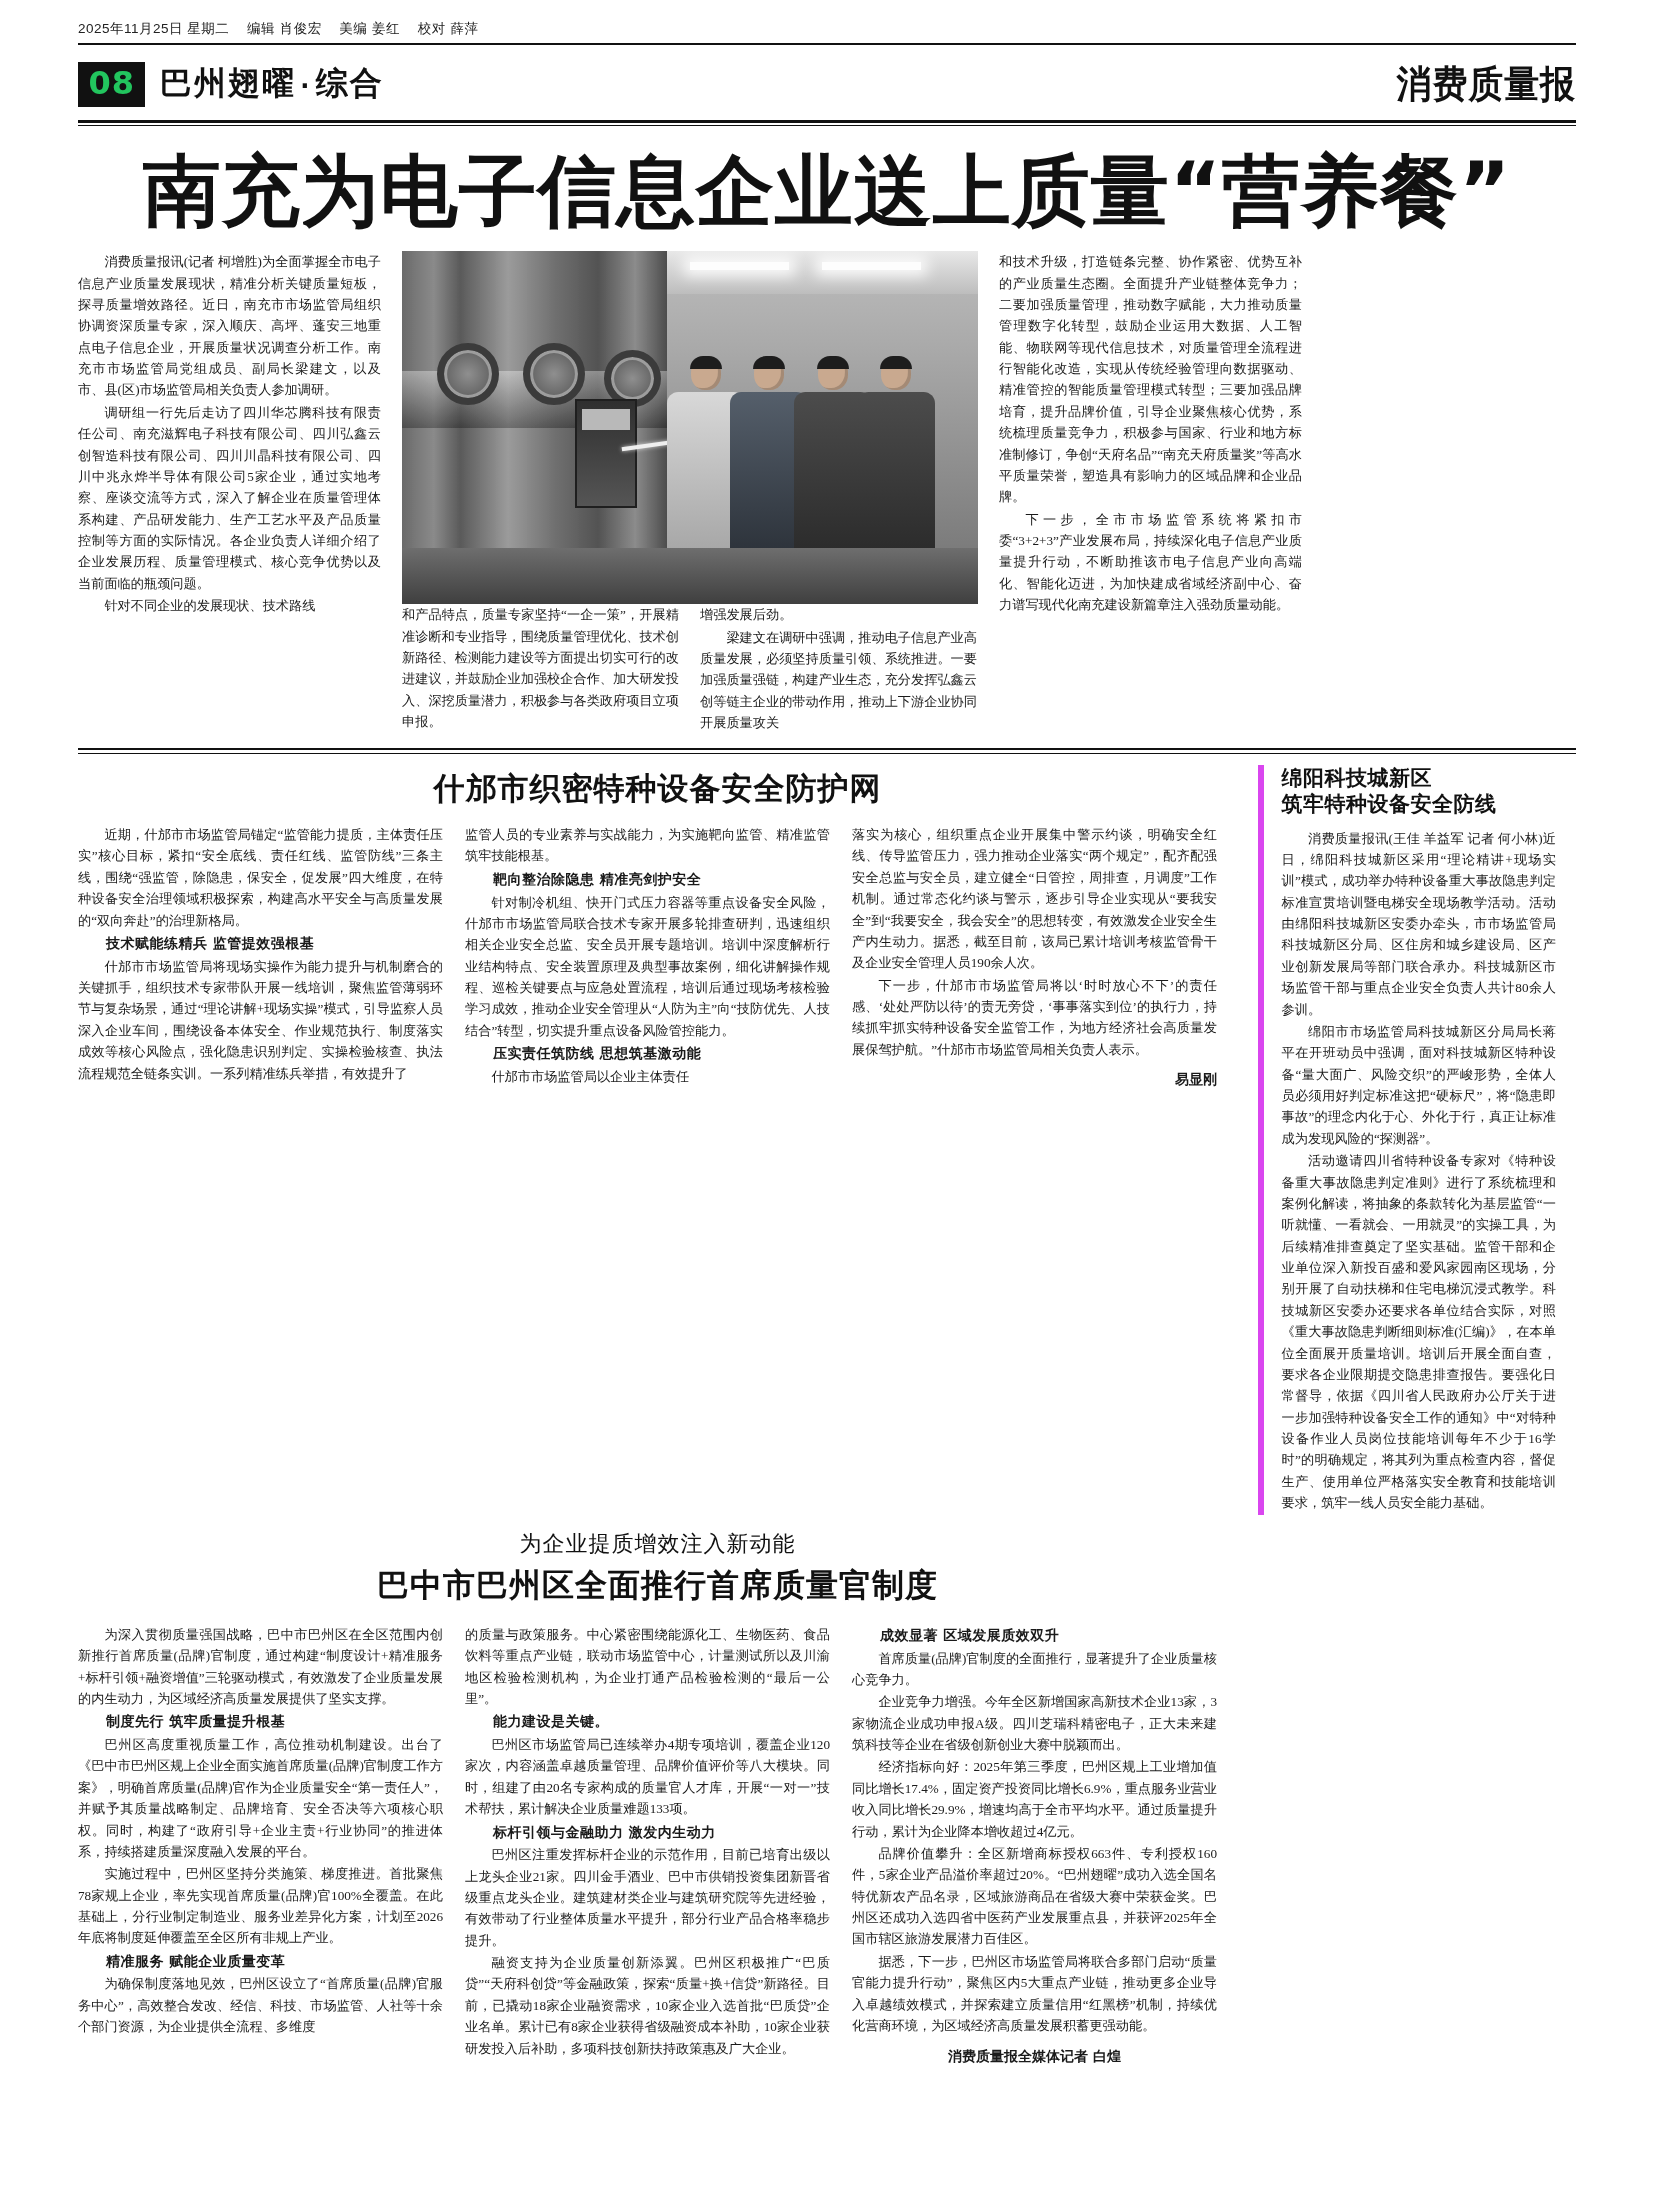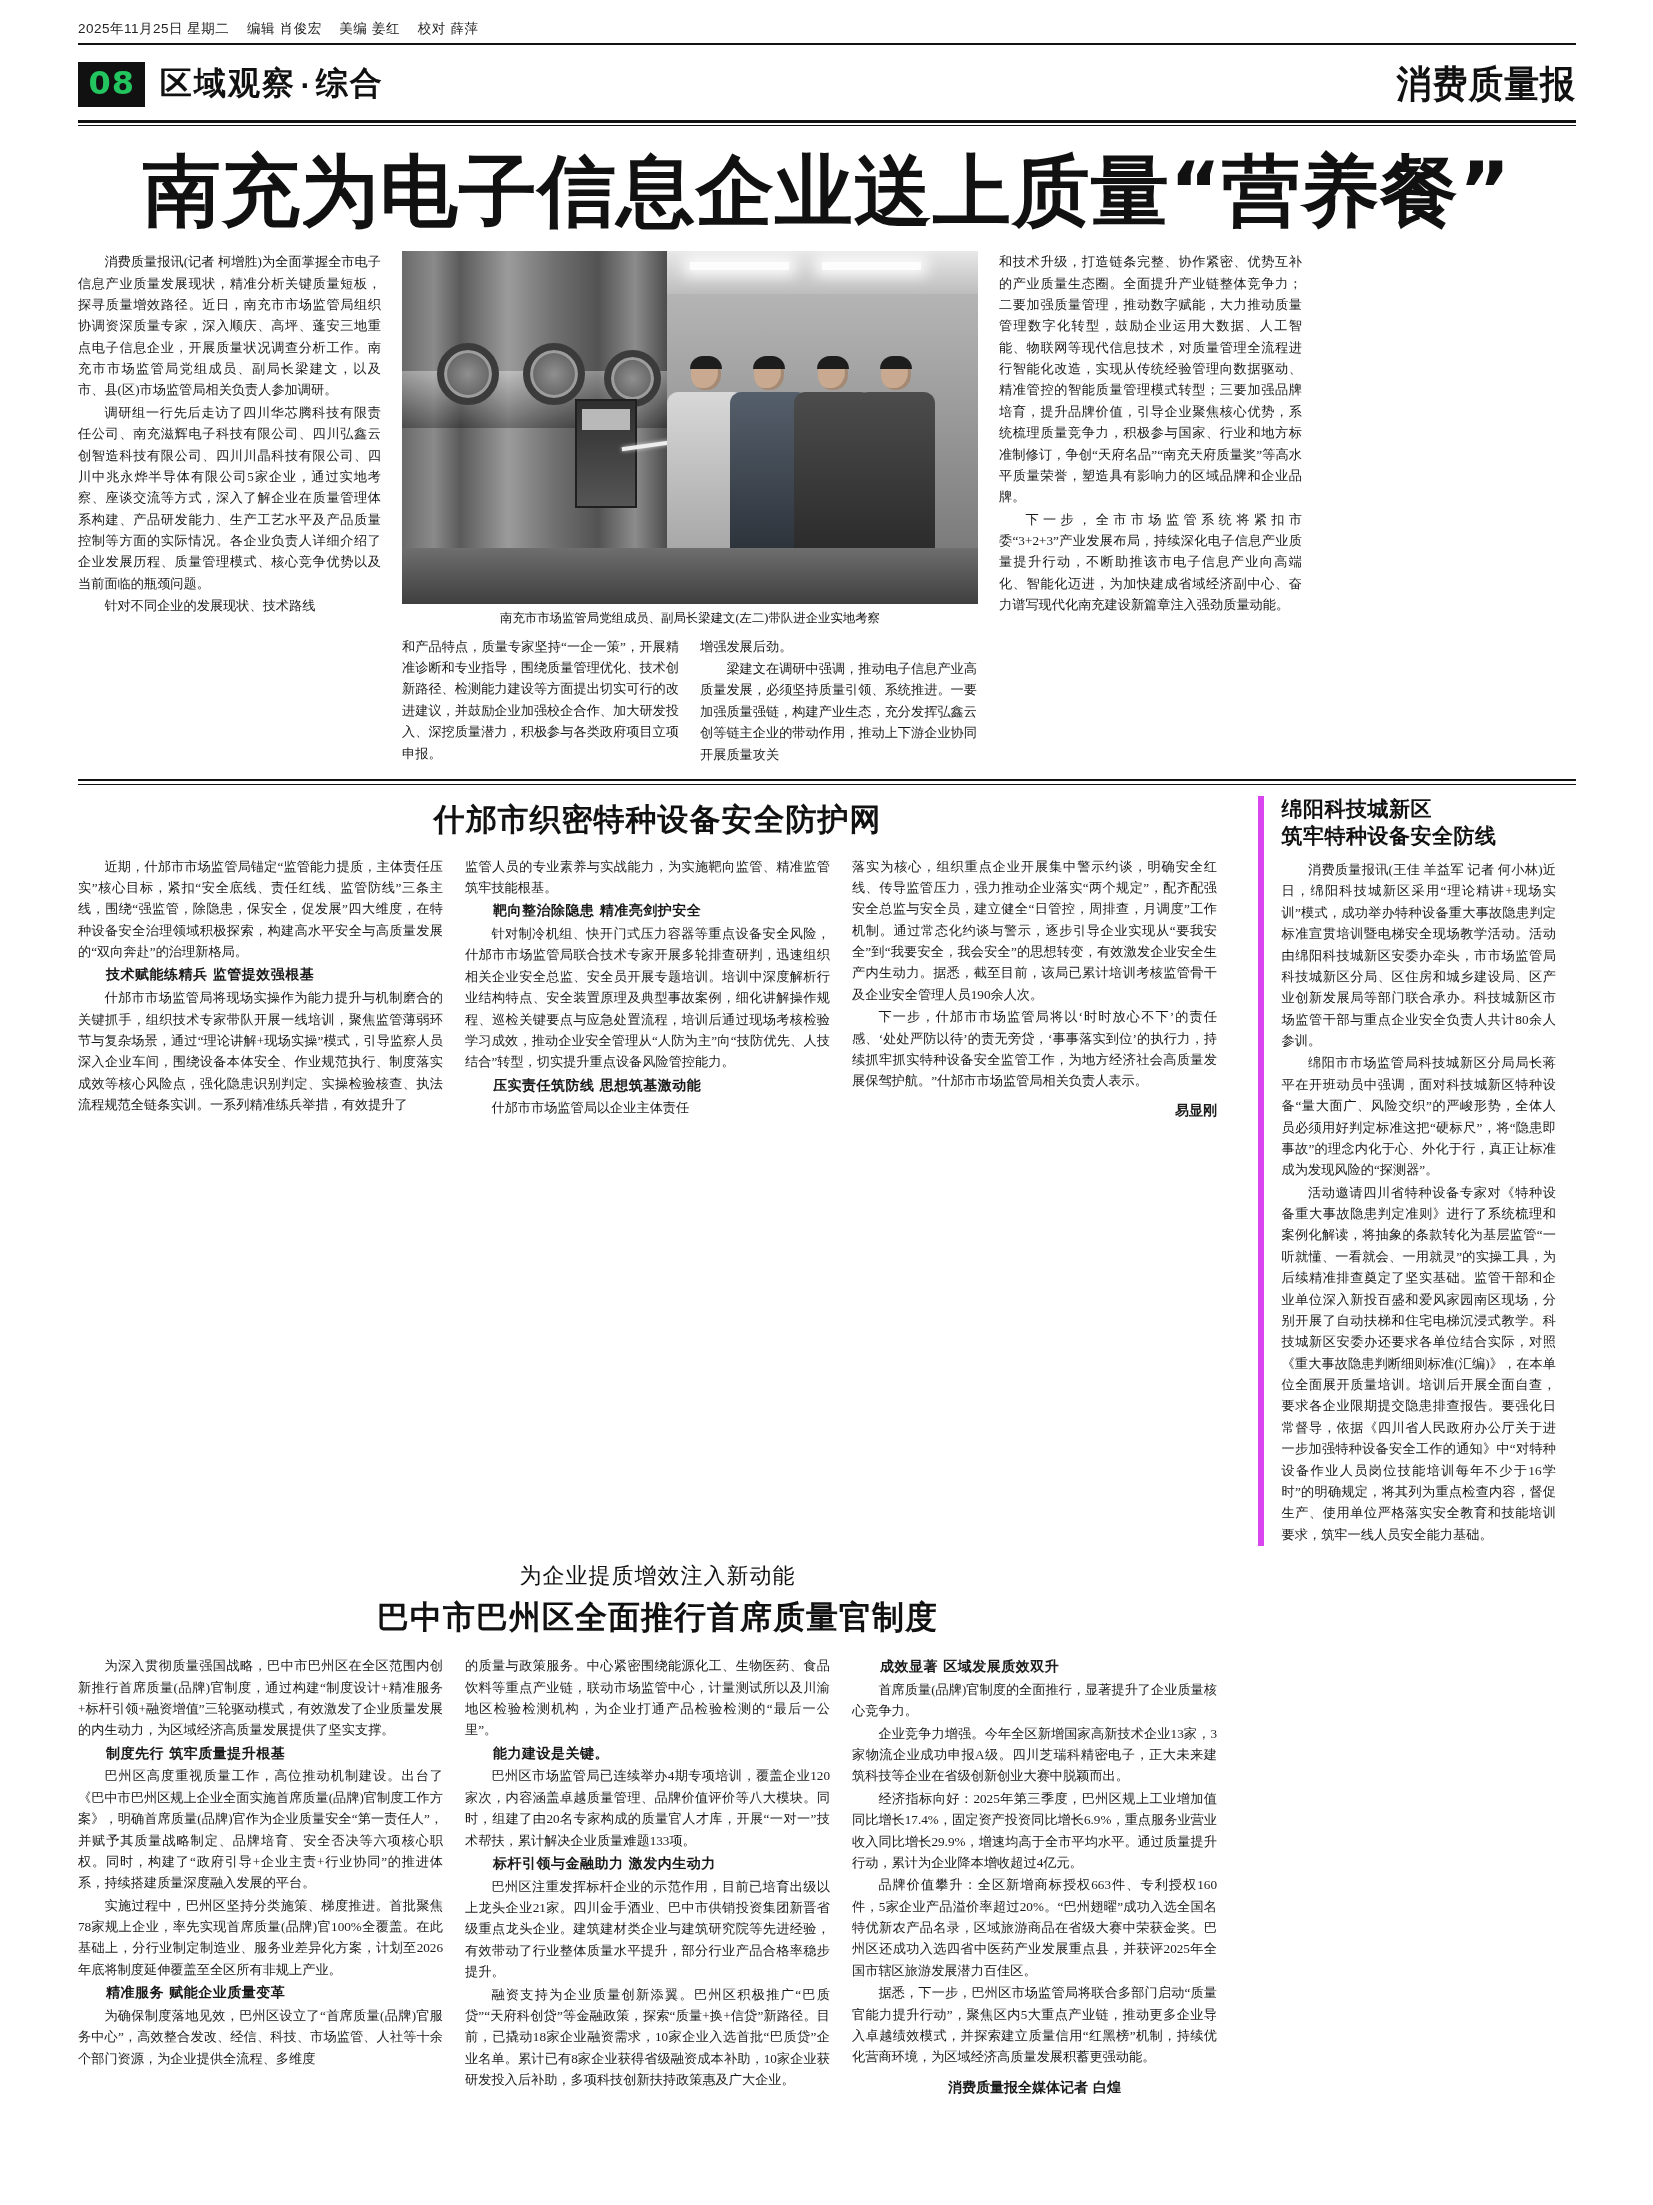--- a/index.html
+++ b/index.html
@@ -279,21 +279,21 @@
     <span>编辑 肖俊宏</span>
     <span>美编 姜红</span>
     <span>校对 薛萍</span>
   </div>
   <div class="rule-top"></div>
 
   <div class="masthead">
     <div class="mast-left">
       <div class="pagenum">08</div>
       <div class="section-title">
-        <span>区域观察</span><span class="dot">·</span><span>综合</span>
+        <span>巴州翅曜</span><span class="dot">·</span><span>综合</span>
       </div>
     </div>
     <div class="paper-name">消费质量报</div>
   </div>
   <div class="rule-mast"></div>
   <div class="rule-mast-thin"></div>
 
   <div class="lead-headline">南充为电子信息企业送上质量“营养餐”</div>
 
   <div class="lead-block">
@@ -337,21 +337,20 @@
             <div class="body"></div>
           </div>
           <div class="ph-person p4">
             <div class="head">
                 <div class="hair"></div>
               </div>
             <div class="body"></div>
           </div>
           <div class="ph-grain"></div>
         </div>
-        <div class="photo-cap">南充市市场监管局党组成员、副局长梁建文(左二)带队进企业实地考察</div>
       </div>
 
       <div style="display:flex; gap:21px;">
         <div class="col-text" style="width:277px;">
           <p class="noindent">和产品特点，质量专家坚持“一企一策”，开展精准诊断和专业指导，围绕质量管理优化、技术创新路径、检测能力建设等方面提出切实可行的改进建议，并鼓励企业加强校企合作、加大研发投入、深挖质量潜力，积极参与各类政府项目立项申报。</p>
         </div>
         <div class="col-text" style="width:277px;">
           <p class="noindent">增强发展后劲。</p>
           <p>梁建文在调研中强调，推动电子信息产业高质量发展，必须坚持质量引领、系统推进。一要加强质量强链，构建产业生态，充分发挥弘鑫云创等链主企业的带动作用，推动上下游企业协同开展质量攻关</p>
         </div>

